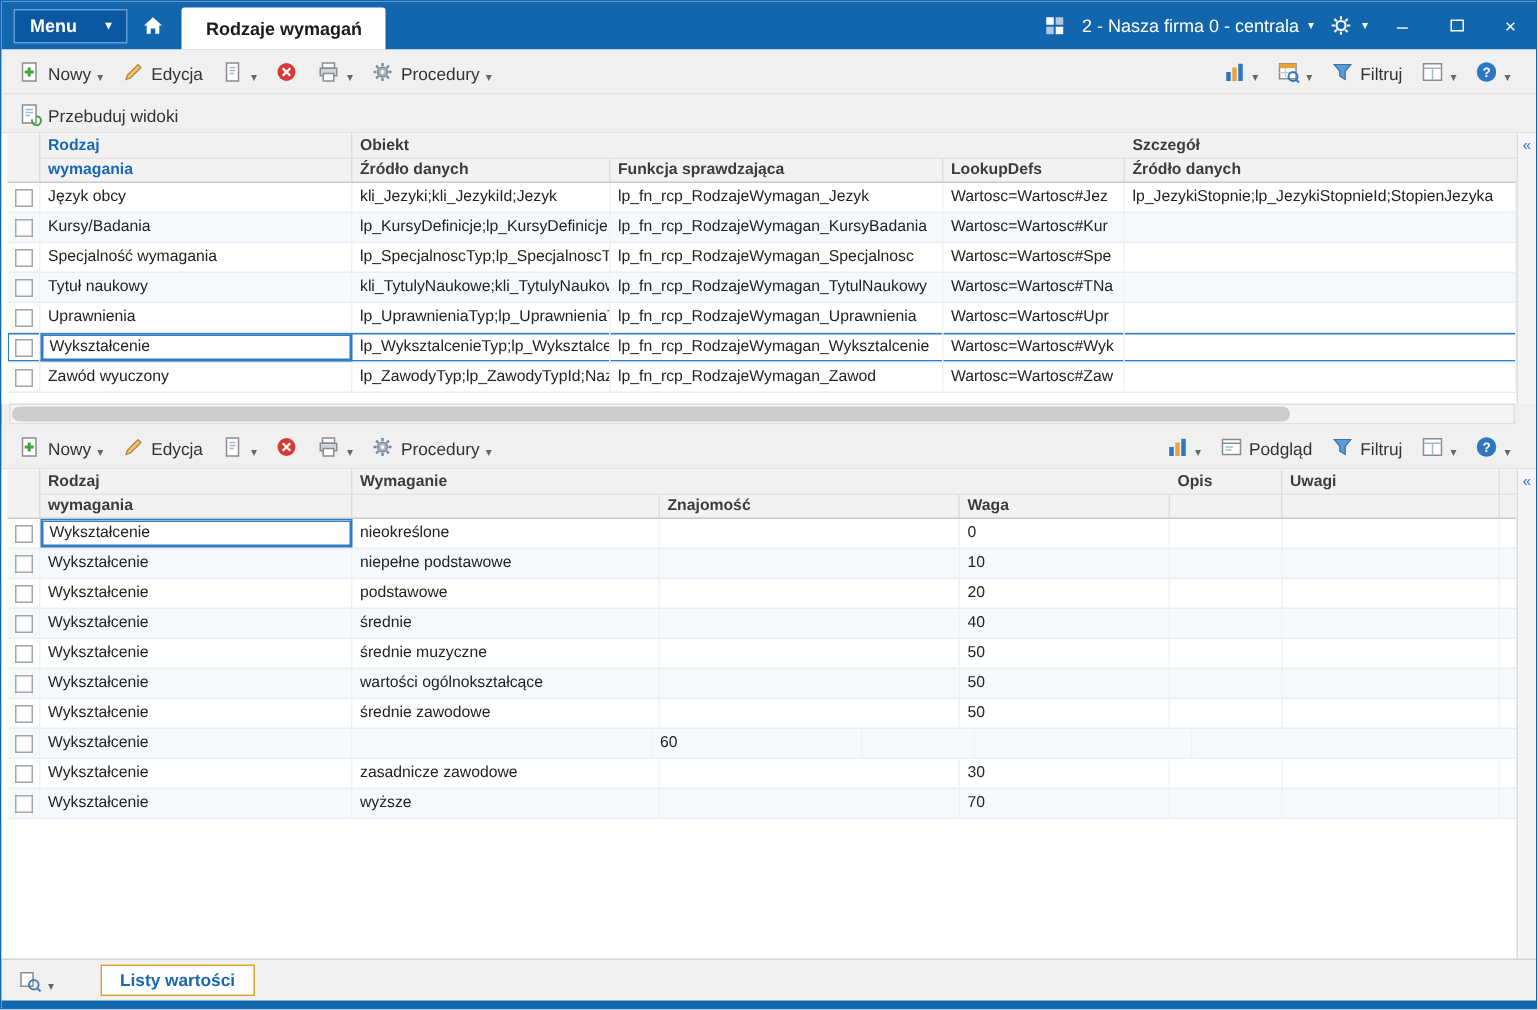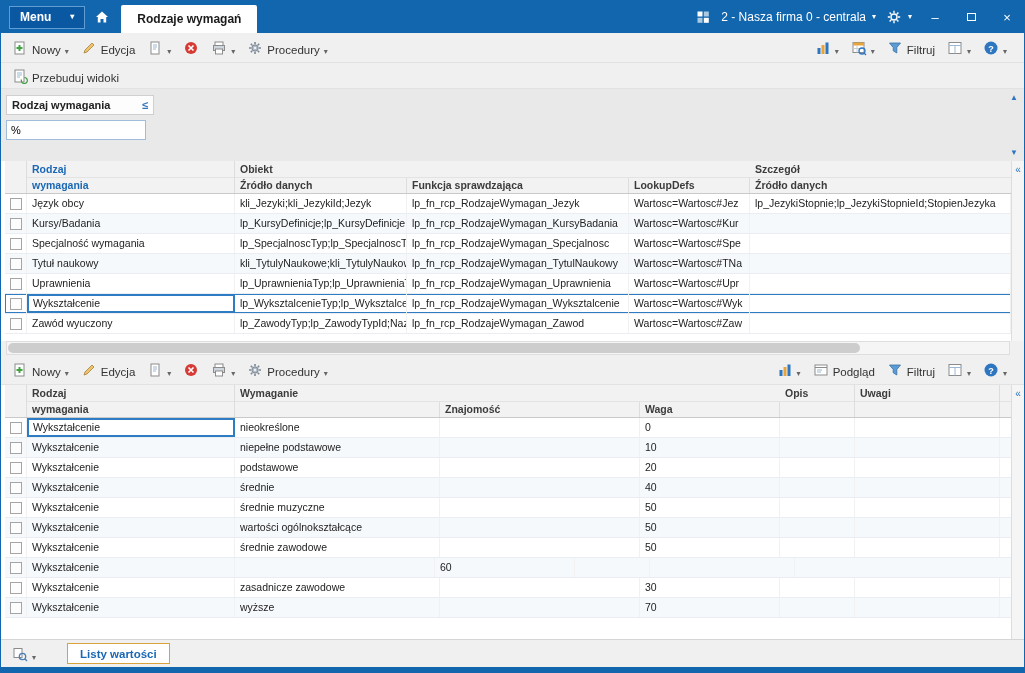--- a/index.html
+++ b/index.html
@@ -229,33 +229,20 @@
     <div class="tbtn">
       <svg class="ic" viewBox="0 0 16 16">
           <rect x="3" y="2" width="9" height="12" fill="#fff" stroke="#8b8b8b"></rect>
           <path d="M5 5h5M5 7h5M5 9h3" stroke="#9cb8d4"></path>
           <path d="M9.5 11.5a3 3 0 1 0 2.8-2" fill="none" stroke="#3d9e41" stroke-width="1.2"></path>
         </svg>
       <span>Przebuduj widoki</span>
     </div>
   </div>
 
-  <div class="filter-panel">
-    <div class="filter-col">
-      <div class="filter-head">
-        <span>Rodzaj wymagania</span>
-        <span class="sort-ind">≤</span>
-      </div>
-      <input class="filter-input" value="%" style="">
-    </div>
-    <div class="filter-rail">
-      <span class="rail-arrow">▲</span>
-      <span class="rail-arrow">▼</span>
-    </div>
-  </div>
 
   <div class="grid-section master-section">
     <div class="grid-main">
       <div class="grid-header">
         <div class="gh ghcb"></div>
         <div class="gh c2 sorted">
           <div class="l1">Rodzaj</div>
           <div class="l2">wymagania</div>
         </div>
         <div class="gh-group g-obiekt">

